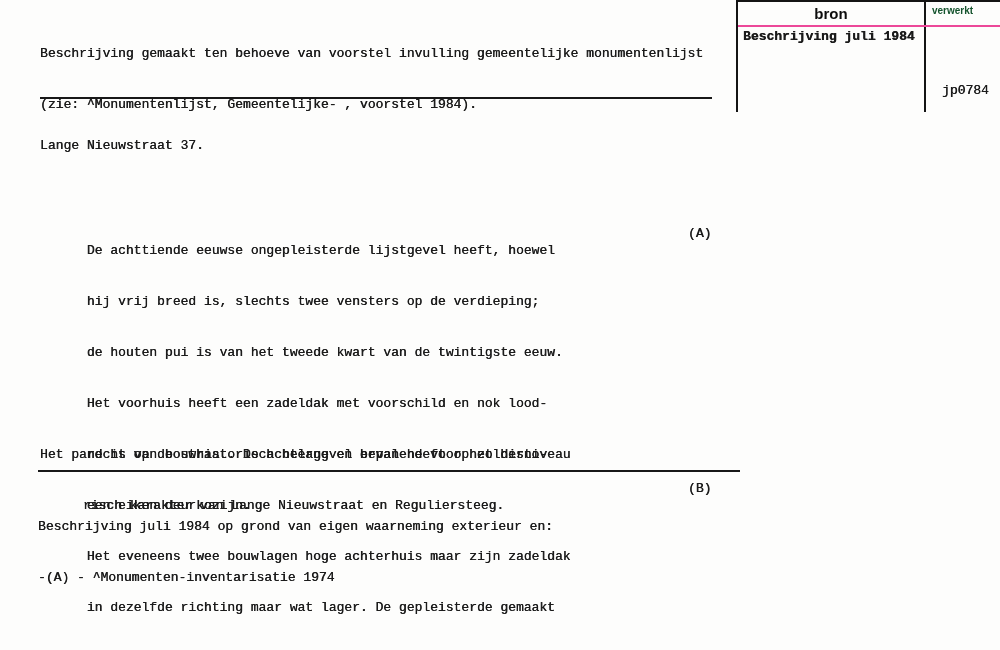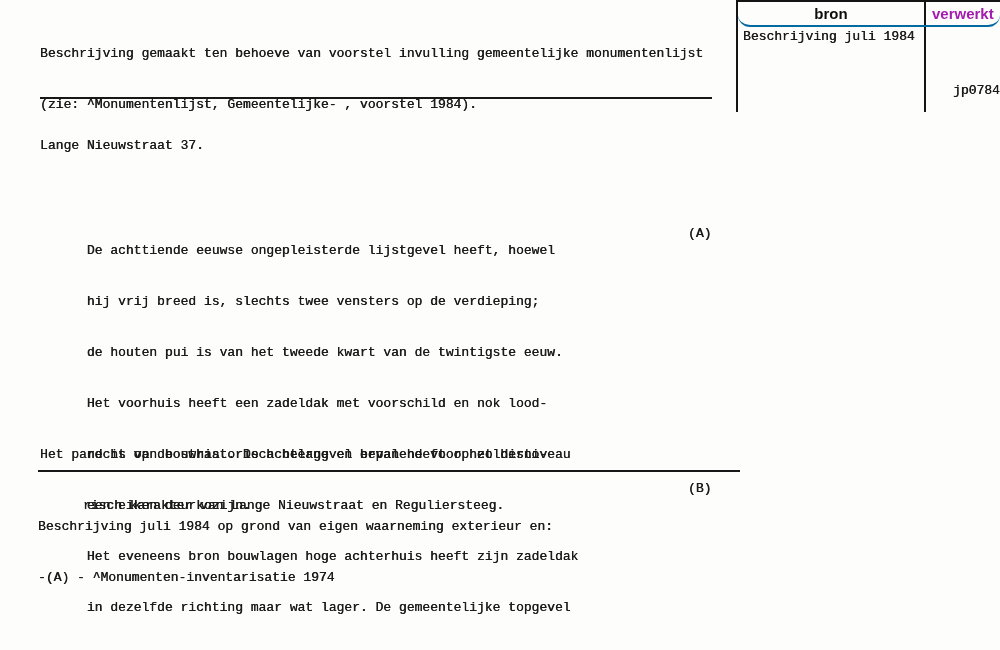--- a/index.html
+++ b/index.html
@@ -28,37 +28,36 @@
     border-left: 2px solid #141414;
     border-top: 2px solid #141414;
     box-sizing: border-box;
   }
   .stamp-vline {
     position: absolute; left: 186px; top: 0; bottom: 0; width: 2px;
     background: #141414;
   }
   .stamp-header-row {
     position: absolute; left: 0; top: 0; right: 0; height: 23px;
-    border-bottom: 2px solid #0369a1;
-    border-radius: 12px;
+    border-bottom: 2px solid #ec4899;
   }
   .stamp-col1-header {
     position: absolute; left: 0; top: 3px; width: 186px;
     text-align: center;
     font-family: "Liberation Sans", sans-serif;
     font-weight: bold; font-size: 15px; color: #0d0d0d;
   }
   .stamp-col2-header {
     position: absolute; left: 194px; top: 3px;
     font-family: "Liberation Sans", sans-serif;
-    font-weight: bold; font-size: 15px; color: #a21caf;
+    font-weight: bold; font-size: 10px; color: #14532d;
   }
-  .stamp-source { position: absolute; left: 5px; top: 27px; }
+  .stamp-source { position: absolute; left: 5px; top: 27px; font-weight: bold; }
   .stamp-source .tw { line-height: 16px; }
-  .stamp-code { position: absolute; left: 215px; top: 80px; text-align: right; }
+  .stamp-code { position: absolute; left: 204px; top: 80px; text-align: right; }
 
   
   .hr { position: absolute; height: 2px; background: #181818; }
   .hr1 { left: 40px; top: 97px; width: 672px; }
   .hr2 { left: 38px; top: 470px; width: 702px; }
 
   .address { position: absolute; left: 40px; top: 111px; margin-top: 26px; }
   .intro   { position: absolute; left: 40px; top: 145px; }
 
   .desc { position: absolute; left: 40px; top: 191px; width: 680px; }
@@ -114,25 +113,25 @@
     </div>
     <div class="line">
       <span class="txt">recht op de straat. De achtergevel ervan heeft op zolderniveau</span>
       <span class="marker"></span>
     </div>
     <div class="line">
       <span class="txt">een eiken deurkozijn.</span>
       <span class="marker">(B)</span>
     </div>
     <div class="line">
-      <span class="txt">Het eveneens bron bouwlagen hoge achterhuis heeft zijn zadeldak</span>
+      <span class="txt">Het eveneens twee bouwlagen hoge achterhuis maar zijn zadeldak</span>
       <span class="marker"></span>
     </div>
     <div class="line">
-      <span class="txt">in dezelfde richting maar wat lager. De gemeentelijke topgevel</span>
+      <span class="txt">in dezelfde richting maar wat lager. De gepleisterde gemaakt</span>
       <span class="marker"></span>
     </div>
     <div class="line">
       
       <span class="marker"></span>
     </div>
     
     
     
     

